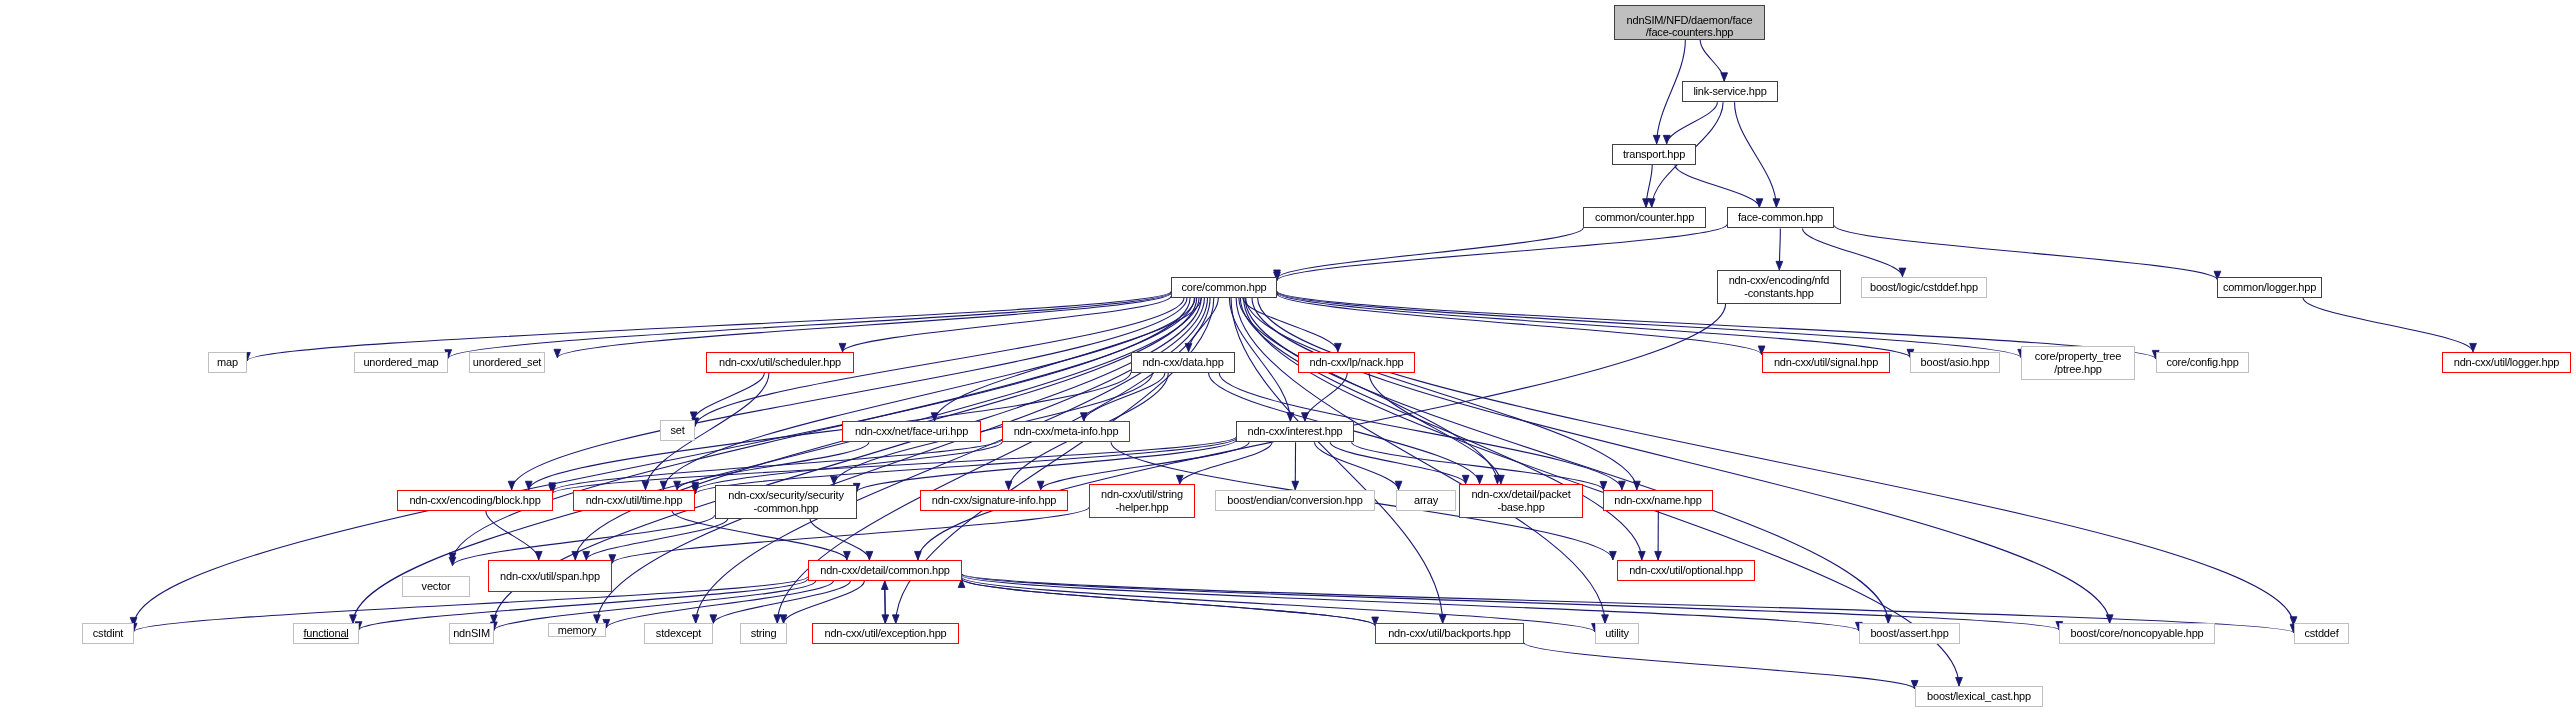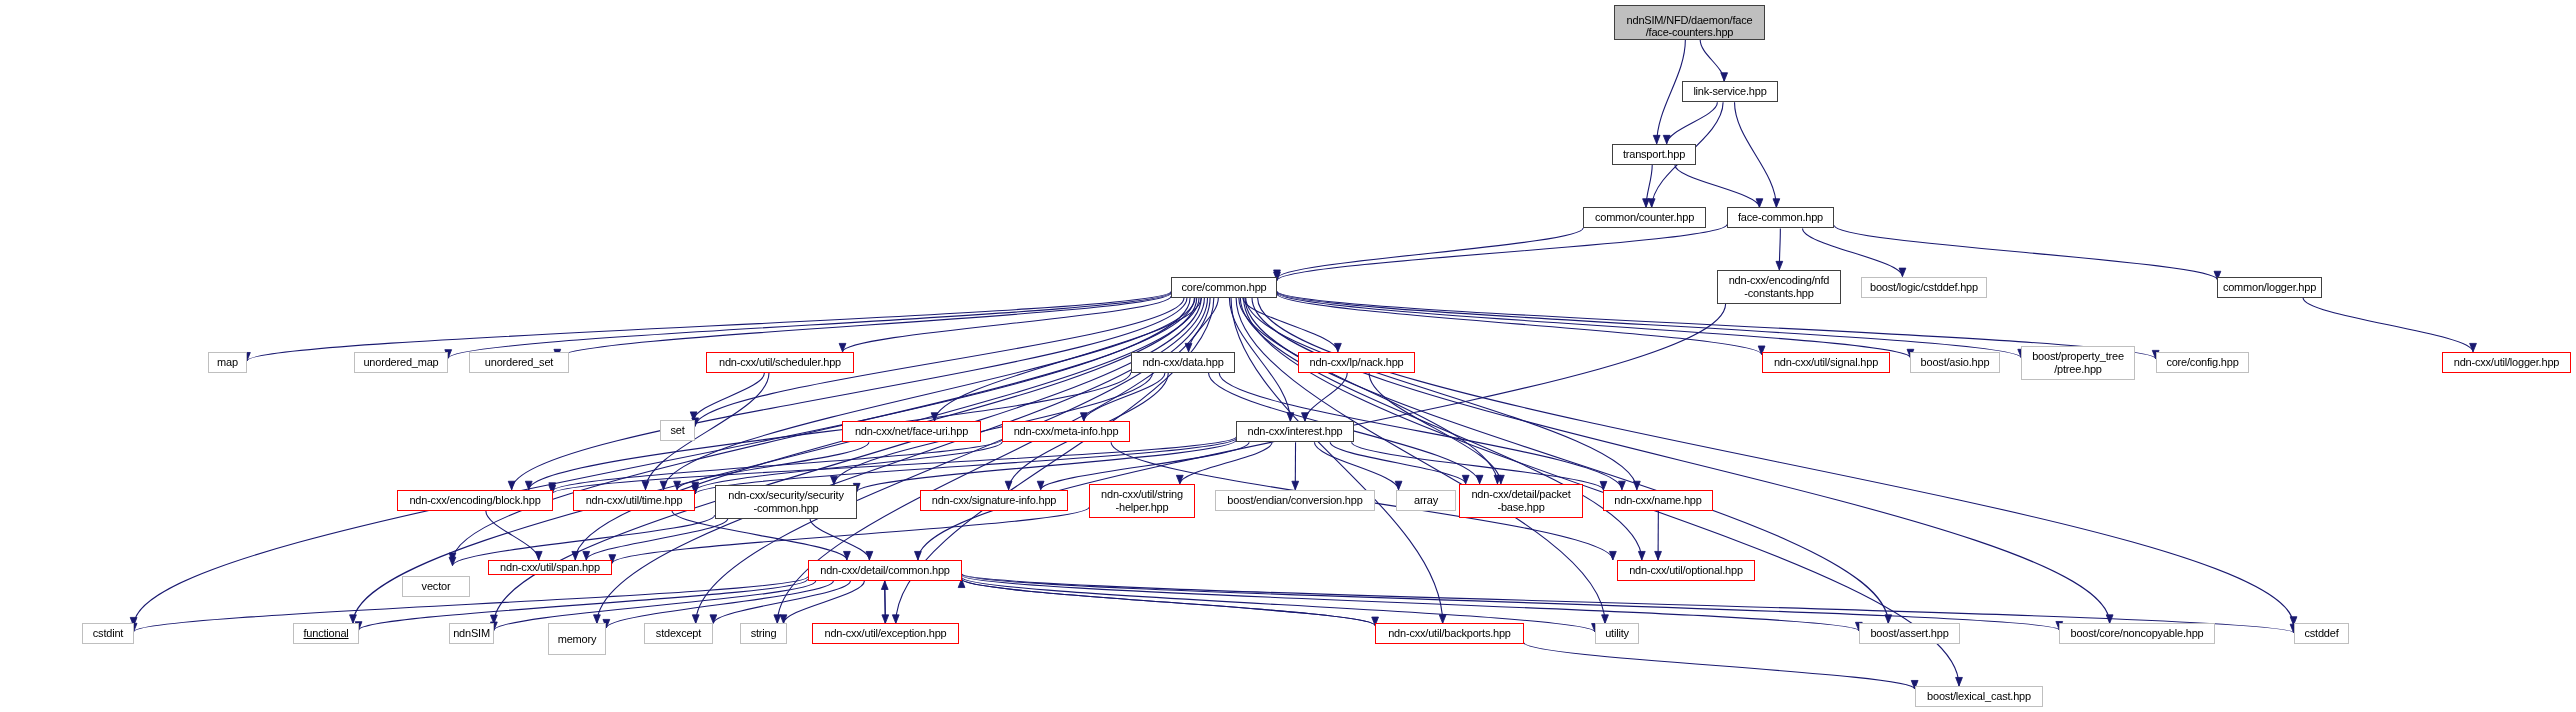--- a/index.html
+++ b/index.html
@@ -211,53 +211,53 @@
       <div class="node std" style="left: 1583px; top: 207px; width: 123px; height: 21px;"><span>common/counter.hpp</span></div>
       <div class="node std" style="left: 1727px; top: 207px; width: 107px; height: 21px;"><span>face-common.hpp</span></div>
       <div class="node std" style="left: 1171px; top: 277px; width: 106px; height: 21px;"><span>core/common.hpp</span></div>
       <div class="node std" style="left: 1717px; top: 270px; width: 124px; height: 34px;"><span>ndn-cxx/encoding/nfd
 -constants.hpp</span></div>
       <div class="node sys" style="left: 1861px; top: 277px; width: 126px; height: 21px;"><span>boost/logic/cstddef.hpp</span></div>
       <div class="node std" style="left: 2217px; top: 277px; width: 105px; height: 21px;"><span>common/logger.hpp</span></div>
       <div class="node ext" style="left: 2442px; top: 352px; width: 129px; height: 21px;"><span>ndn-cxx/util/logger.hpp</span></div>
       <div class="node sys" style="left: 208px; top: 352px; width: 39px; height: 21px;"><span>map</span></div>
       <div class="node sys" style="left: 354px; top: 352px; width: 94px; height: 21px;"><span>unordered_map</span></div>
-      <div class="node sys" style="left: 469px; top: 352px; width: 100px; height: 21px;"><span>unordered_set</span></div>
+      <div class="node sys" style="left: 469px; top: 352px; width: 76px; height: 21px;"><span>unordered_set</span></div>
       <div class="node ext" style="left: 706px; top: 352px; width: 148px; height: 21px;"><span>ndn-cxx/util/scheduler.hpp</span></div>
       <div class="node std" style="left: 1131px; top: 352px; width: 104px; height: 21px;"><span>ndn-cxx/data.hpp</span></div>
       <div class="node ext" style="left: 1298px; top: 352px; width: 117px; height: 21px;"><span>ndn-cxx/lp/nack.hpp</span></div>
       <div class="node ext" style="left: 1762px; top: 352px; width: 128px; height: 21px;"><span>ndn-cxx/util/signal.hpp</span></div>
       <div class="node sys" style="left: 1910px; top: 352px; width: 90px; height: 21px;"><span>boost/asio.hpp</span></div>
-      <div class="node sys" style="left: 2021px; top: 346px; width: 114px; height: 34px;"><span>boost/property_tree
+      <div class="node sys" style="left: 2021px; top: 346px; width: 114px; height: 34px;"><span>core/property_tree
 /ptree.hpp</span></div>
       <div class="node sys" style="left: 2156px; top: 352px; width: 93px; height: 21px;"><span>core/config.hpp</span></div>
       <div class="node sys" style="left: 660px; top: 420px; width: 35px; height: 21px;"><span>set</span></div>
       <div class="node ext" style="left: 842px; top: 421px; width: 139px; height: 21px;"><span>ndn-cxx/net/face-uri.hpp</span></div>
       <div class="node ext" style="left: 1002px; top: 421px; width: 128px; height: 21px;"><span>ndn-cxx/meta-info.hpp</span></div>
       <div class="node std" style="left: 1236px; top: 421px; width: 118px; height: 21px;"><span>ndn-cxx/interest.hpp</span></div>
       <div class="node ext" style="left: 397px; top: 490px; width: 156px; height: 21px;"><span>ndn-cxx/encoding/block.hpp</span></div>
       <div class="node ext" style="left: 573px; top: 490px; width: 122px; height: 21px;"><span>ndn-cxx/util/time.hpp</span></div>
       <div class="node std" style="left: 715px; top: 485px; width: 142px; height: 34px;"><span>ndn-cxx/security/security
 -common.hpp</span></div>
       <div class="node ext" style="left: 920px; top: 490px; width: 148px; height: 21px;"><span>ndn-cxx/signature-info.hpp</span></div>
       <div class="node ext" style="left: 1089px; top: 484px; width: 106px; height: 34px;"><span>ndn-cxx/util/string
 -helper.hpp</span></div>
       <div class="node sys" style="left: 1215px; top: 490px; width: 160px; height: 21px;"><span>boost/endian/conversion.hpp</span></div>
       <div class="node sys" style="left: 1396px; top: 490px; width: 60px; height: 21px;"><span>array</span></div>
       <div class="node ext" style="left: 1459px; top: 484px; width: 124px; height: 34px;"><span>ndn-cxx/detail/packet
 -base.hpp</span></div>
       <div class="node ext" style="left: 1603px; top: 490px; width: 110px; height: 21px;"><span>ndn-cxx/name.hpp</span></div>
       <div class="node sys" style="left: 402px; top: 576px; width: 68px; height: 21px; justify-content: center;"><span>vector</span></div>
-      <div class="node ext" style="left: 488px; top: 560px; width: 124px; height: 15px;"><span>ndn-cxx/util/span.hpp</span></div>
+      <div class="node ext" style="left: 488px; top: 560px; width: 124px; height: 32px;"><span>ndn-cxx/util/span.hpp</span></div>
       <div class="node ext" style="left: 808px; top: 560px; width: 154px; height: 21px;"><span>ndn-cxx/detail/common.hpp</span></div>
       <div class="node ext" style="left: 1589px; top: 560px; width: 138px; height: 21px; margin-left: 28px;"><span>ndn-cxx/util/optional.hpp</span></div>
       <div class="node sys" style="left: 82px; top: 623px; width: 52px; height: 21px;"><span>cstdint</span></div>
       <div class="node sys" style="left: 293px; top: 623px; width: 66px; height: 21px; text-decoration: underline;"><span>functional</span></div>
       <div class="node sys" style="left: 449px; top: 623px; width: 45px; height: 21px;"><span>ndnSIM</span></div>
-      <div class="node sys" style="left: 548px; top: 623px; width: 58px; height: 32px;"><span>memory</span></div>
+      <div class="node sys" style="left: 548px; top: 623px; width: 58px; height: 14px;"><span>memory</span></div>
       <div class="node sys" style="left: 644px; top: 623px; width: 69px; height: 21px;"><span>stdexcept</span></div>
       <div class="node sys" style="left: 740px; top: 623px; width: 47px; height: 21px;"><span>string</span></div>
       <div class="node ext" style="left: 812px; top: 623px; width: 147px; height: 21px;"><span>ndn-cxx/util/exception.hpp</span></div>
       <div class="node ext" style="left: 1375px; top: 623px; width: 149px; height: 21px;"><span>ndn-cxx/util/backports.hpp</span></div>
       <div class="node sys" style="left: 1595px; top: 623px; width: 44px; height: 21px;"><span>utility</span></div>
       <div class="node sys" style="left: 1859px; top: 623px; width: 101px; height: 21px;"><span>boost/assert.hpp</span></div>
       <div class="node sys" style="left: 2059px; top: 623px; width: 156px; height: 21px;"><span>boost/core/noncopyable.hpp</span></div>
       <div class="node sys" style="left: 2294px; top: 623px; width: 55px; height: 21px;"><span>cstddef</span></div>
       <div class="node sys" style="left: 1915px; top: 686px; width: 128px; height: 21px;"><span>boost/lexical_cast.hpp</span></div>
     </div>

